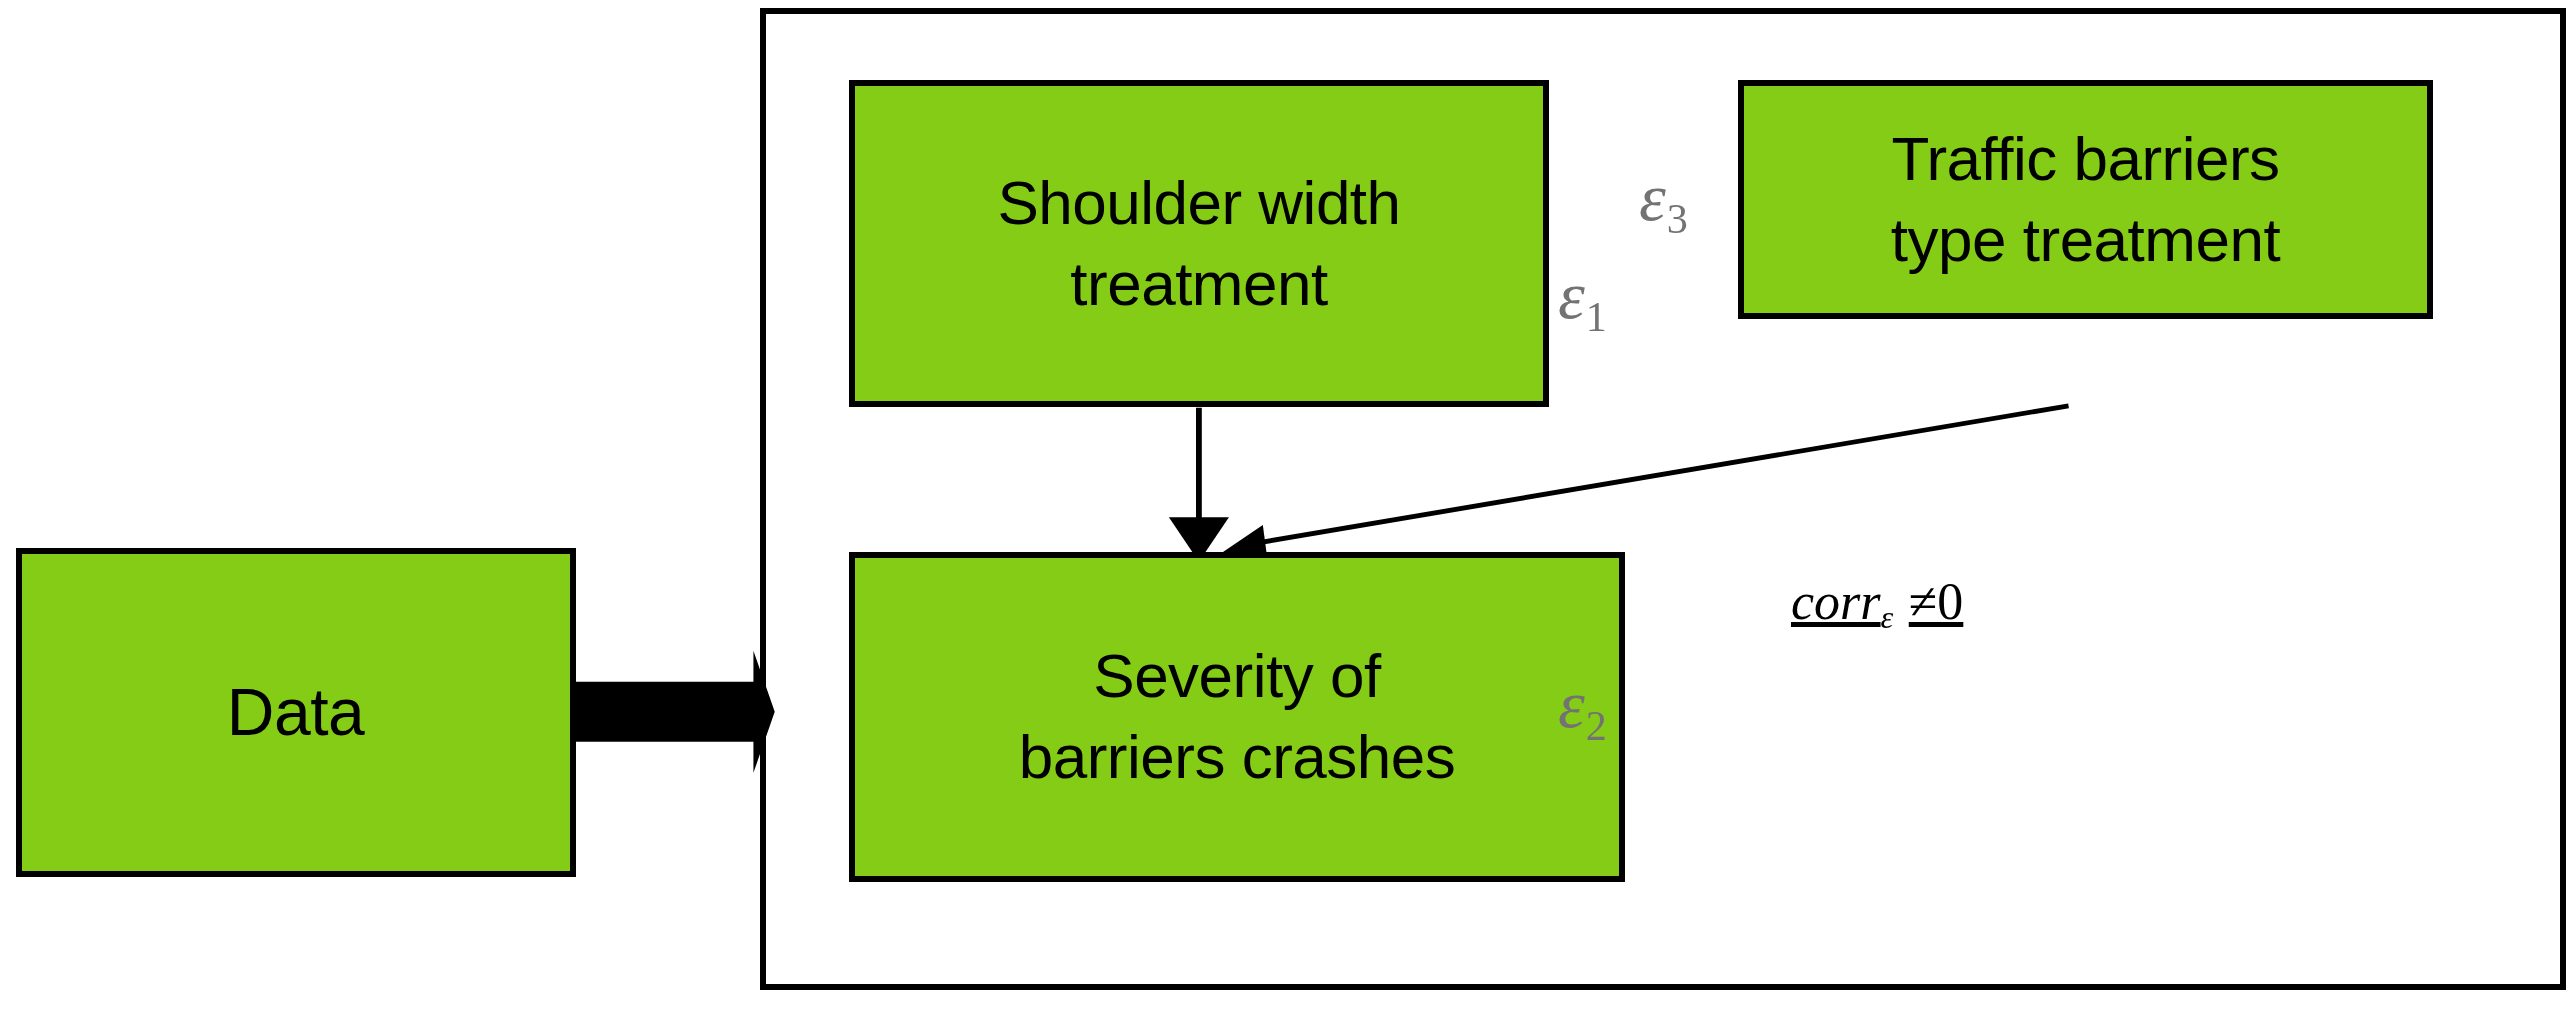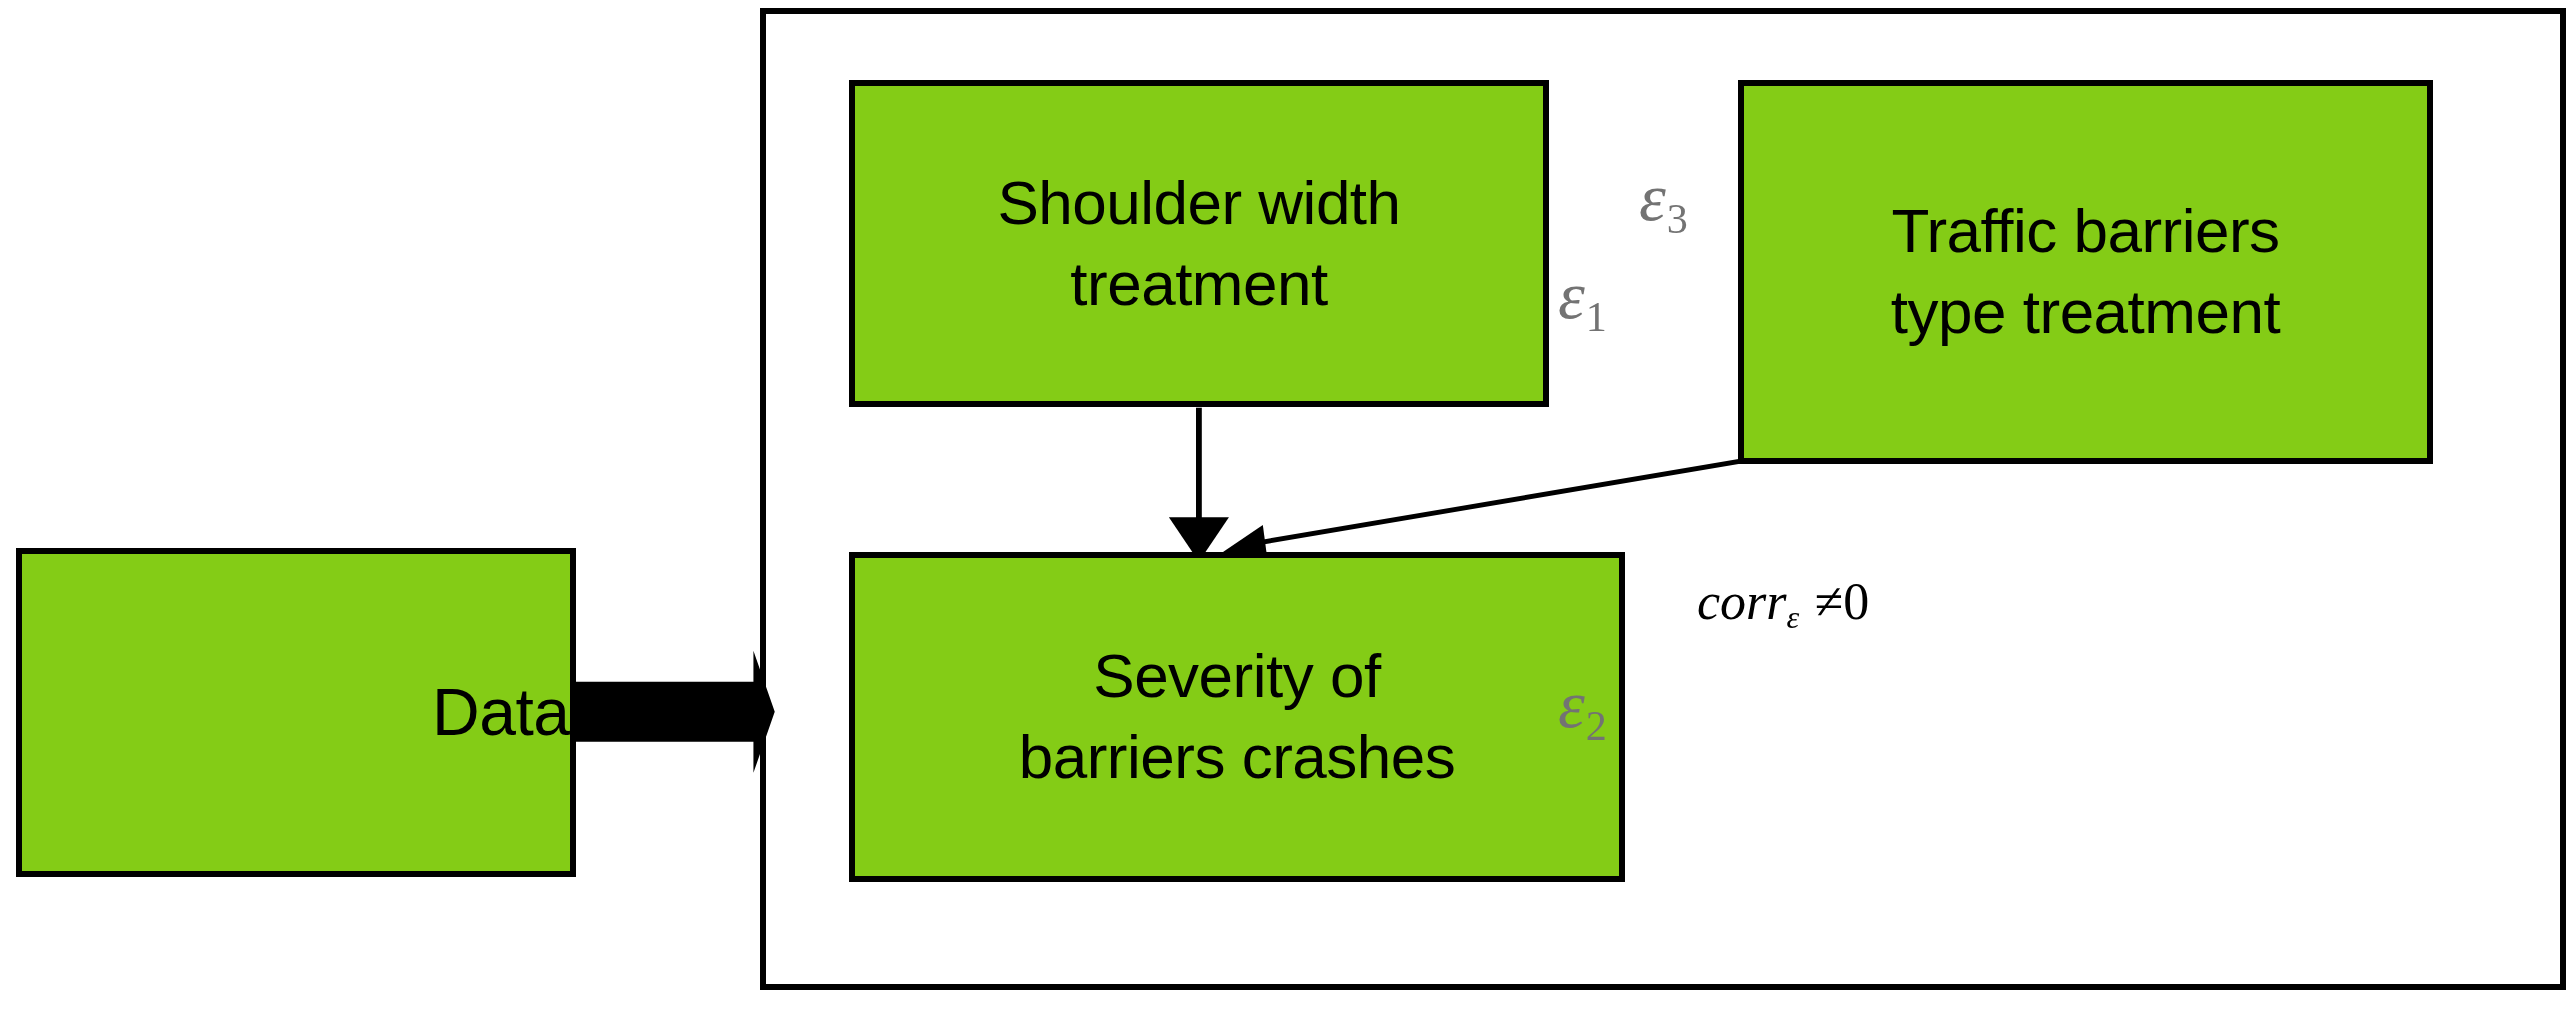--- a/index.html
+++ b/index.html
@@ -53,34 +53,33 @@
     box-sizing: border-box;
     border: 6.8px solid #000000;
     background: transparent;
   }
   #data-node {
     left: 15.5px;
     top: 548px;
     width: 560px;
     height: 329px;
     font-size: 66px;
-    justify-content: flex-end;
   }
   #shoulder-node {
     left: 849px;
     top: 80px;
     width: 700px;
     height: 327px;
     font-size: 62px;
   }
   #traffic-node {
     left: 1738px;
     top: 80px;
     width: 695px;
-    height: 384px;
+    height: 239px;
     font-size: 62px;
   }
   #severity-node {
     left: 849px;
     top: 552px;
     width: 776px;
     height: 330px;
     font-size: 62px;
   }
   .eps {
@@ -96,28 +95,29 @@
     font-size: 0.62em;
     font-style: normal;
     vertical-align: -0.30em;
     margin-left: 1px;
   }
   #eps1 { left: 1558px; top: 261px; }
   #eps2 { left: 1558px; top: 670px; }
   #eps3 { left: 1639px; top: 163px; }
   #corr-annotation {
     position: absolute;
-    left: 1697px;
+    left: 1791px;
     top: 576px;
     color: #000000;
     font-family: "Liberation Serif", "DejaVu Serif", serif;
     font-style: italic;
     font-size: 52px;
     line-height: 1;
     white-space: nowrap;
+    text-decoration: underline;
   }
   #corr-annotation sub {
     font-size: 0.62em;
     vertical-align: -0.28em;
   }
   #corr-annotation .rel {
     font-style: normal;
     margin-left: 15.5px;
   }
 </style>

